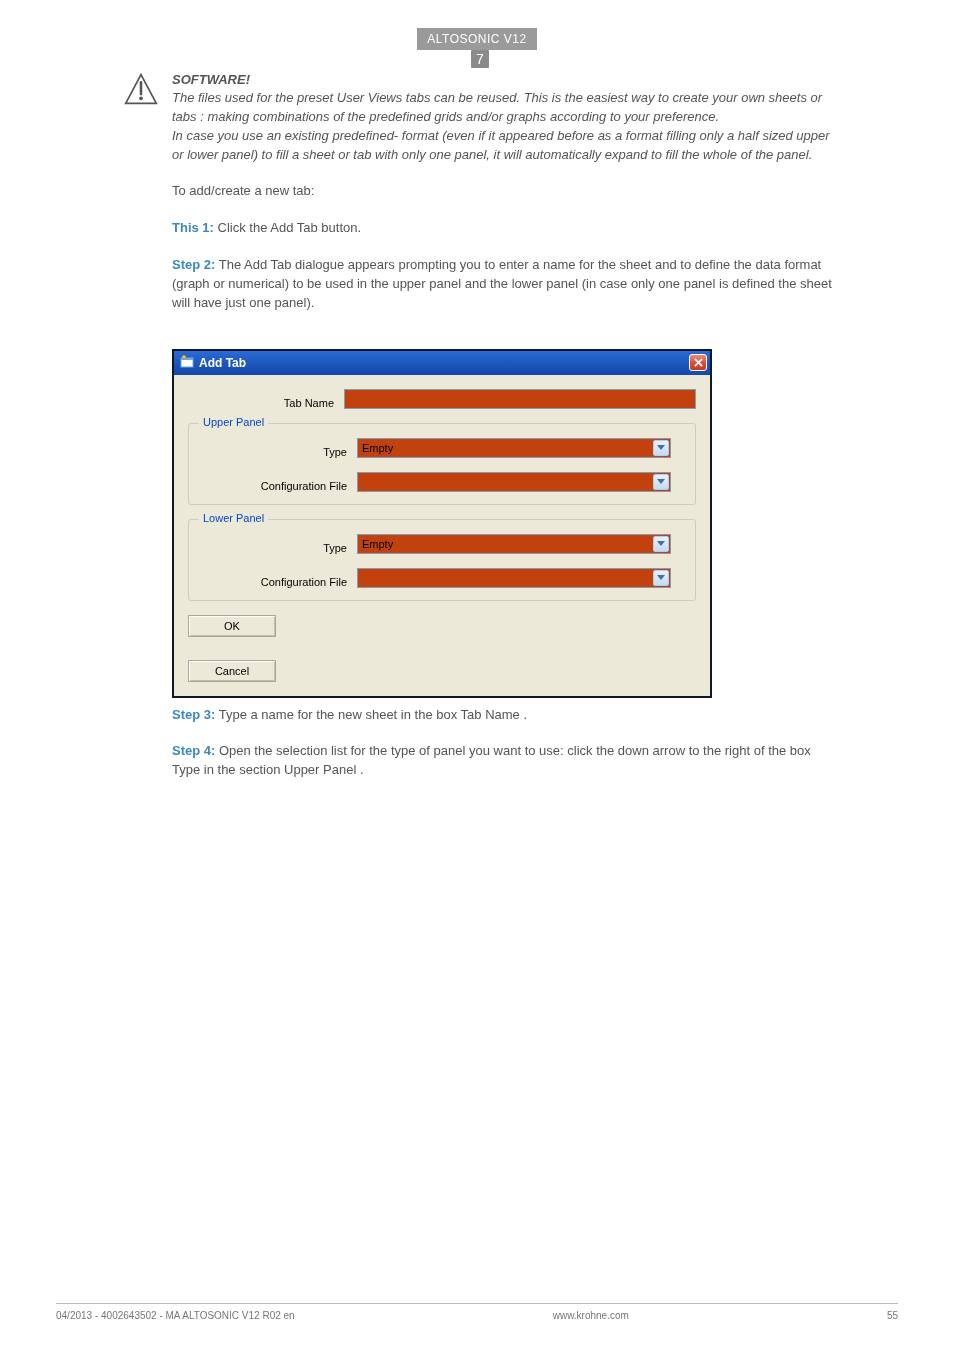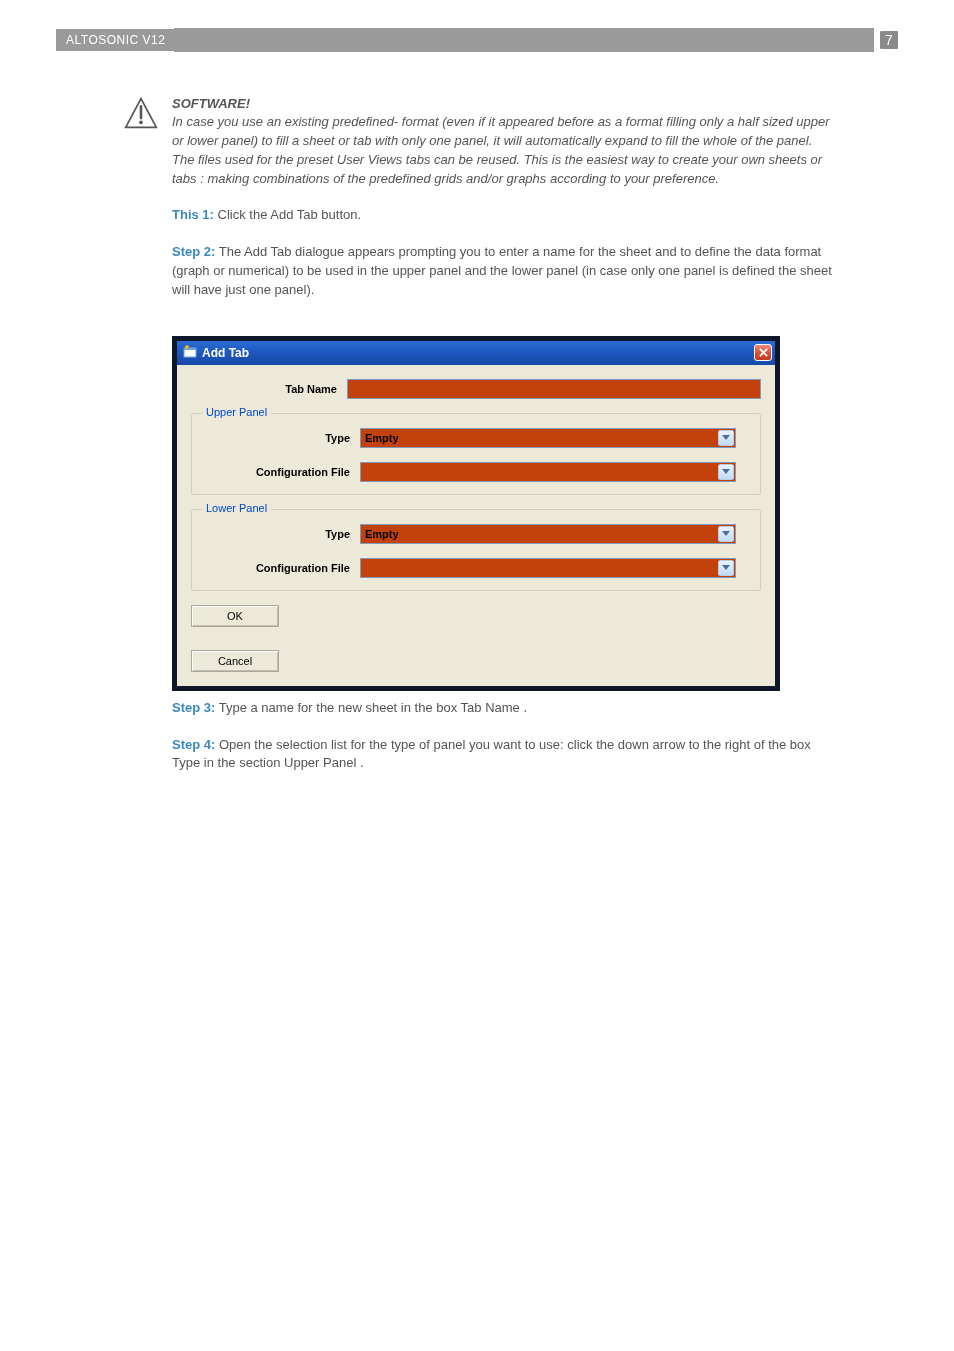--- a/index.html
+++ b/index.html
@@ -1,51 +1,51 @@
 <!DOCTYPE html>
 <html><head>
 <meta charset="utf-8">
 <style>
   * { box-sizing: border-box; margin: 0; padding: 0; }
   html, body { width: 954px; height: 1351px; background: #fff; font-family: Arial, Helvetica, sans-serif; color: #333; }
   .page { position: relative; width: 954px; height: 1351px; padding: 28px 56px 0 56px; }
 
   
-  .header-bar { display: flex; align-items: center; height: 24px; margin-bottom: 44px; }
+  .header-bar { display: flex; align-items: center; height: 24px; margin-bottom: 20px; flex-direction: column; }
   .header-left { background: #9a9a9a; color: #fff; font-size: 12px; font-weight: 500; letter-spacing: 0.5px; padding: 4px 10px; }
   .header-mid { flex: 1; background: #9a9a9a; height: 24px; margin-left: -1px; }
   .header-title { margin-left: 6px; color: #8a8a8a; font-size: 22px; letter-spacing: 0.5px; }
   .header-badge { display: inline-block; background: #8a8a8a; color: #fff; font-size: 14px; width: 18px; height: 18px; text-align: center; line-height: 18px; margin-left: 6px; border-radius: 1px; }
 
   .content { margin-left: 116px; max-width: 670px; }
 
   
   .caution-block { position: relative; margin-bottom: 18px; }
   .caution-icon { position: absolute; left: -48px; top: 0; }
   .caution-icon svg { width: 34px; height: 34px; }
   .caution-title { font-style: italic; font-weight: 700; font-size: 13px; color: #555; margin-bottom: 2px; }
   .caution-body { font-style: italic; font-size: 13px; color: #555; line-height: 1.45; }
 
   .para { font-size: 13px; color: #555; line-height: 1.45; margin-bottom: 18px; }
   .step { font-weight: 700; color: #3a89bf; }
 
   
   .figure-wrap { margin-top: 36px; margin-bottom: 8px; }
-  .dialog { width: 608px; border: 5px solid #0f172a; background: #ece9d8; font-family: Tahoma, Arial, sans-serif; font-size: 11px; color: #000; }
+  .dialog { width: 540px; border: 2px solid #0f172a; background: #ece9d8; font-family: Tahoma, Arial, sans-serif; font-size: 11px; color: #000; }
   .titlebar { height: 24px; display: flex; align-items: center; justify-content: space-between; padding: 0 3px 0 6px;
     background: linear-gradient(to bottom, #2a6bd6 0%, #1b53b8 60%, #154aa8 100%); }
   .titlebar .tb-left { display: flex; align-items: center; gap: 5px; }
   .tb-icon svg { width: 14px; height: 14px; }
   .tb-title { color: #fff; font-weight: 700; font-size: 12px; }
   .tb-close { width: 18px; height: 17px; border: 1px solid #fff; border-radius: 3px;
     background: linear-gradient(to bottom, #f08a7a, #d64e37 55%, #c43a26); display: flex; align-items: center; justify-content: center; cursor: default; }
   .tb-close svg { width: 9px; height: 9px; }
 
   .dialog-body { padding: 14px 14px 14px 14px; }
-  .row { display: flex; align-items: center; margin-bottom: 14px; font-weight: bold; }
+  .row { display: flex; align-items: flex-end; margin-bottom: 14px; }
   .row .lbl { width: 156px; text-align: right; padding-right: 10px; color: #000; }
   .row .input { flex: 1; height: 20px; border: 1px solid #7f9db9; background: #c2410c; padding: 2px 4px; font-size: 11px; display: flex; align-items: center; justify-content: space-between; }
   .row .input.select { padding-right: 1px; }
   .select-arrow { width: 16px; height: 16px; border: 1px solid #b8cde4; border-radius: 2px;
     background: linear-gradient(to bottom, #e9f2fb, #c2dcf6); display: flex; align-items: center; justify-content: center; }
   .select-arrow svg { width: 8px; height: 6px; }
 
   .fieldset { border: 1px solid #d0ccc0; border-radius: 3px; padding: 14px 24px 8px 12px; margin-bottom: 14px; position: relative; }
   .legend { position: absolute; top: -8px; left: 10px; background: #ece9d8; padding: 0 4px; color: #0046d5; font-size: 11px; }
 
@@ -73,24 +73,25 @@
 
     <div class="caution-block">
       <div class="caution-icon">
         <svg viewBox="0 0 40 40">
             <polygon points="20,3 38,37 2,37" fill="none" stroke="#555" stroke-width="2"></polygon>
             <line x1="20" y1="12" x2="20" y2="26" stroke="#555" stroke-width="3" stroke-linecap="round"></line>
             <circle cx="20" cy="31" r="2.2" fill="#555"></circle>
           </svg>
       </div>
       <div class="caution-title">SOFTWARE!</div>
+      <div class="caution-body">The files used for the preset  User Views  tabs can be reused. This is the easiest way to create your own  sheets  or  tabs  : making combinations of the predefined grids and/or graphs according to your preference.</div>
       <div class="caution-body">In case you use an existing    predefined- format (even if it appeared before as a format filling only a half sized upper or lower panel) to fill a sheet or tab with only one panel, it will automatically expand to fill the whole of the panel.</div>
-      <div class="caution-body">The files used for the preset  User Views  tabs can be reused. This is the easiest way to create your own  sheets  or  tabs  : making combinations of the predefined grids and/or graphs according to your preference.</div>
-    </div>
-
+    </div>
+
+    <div class="para">To add/create a new tab:</div>
 
     <div class="para">
       <span class="step">This 1:</span><span> Click the  Add Tab  button.</span>
     </div>
 
     <div class="para">
       <span class="step">Step 2:</span><span> The  Add Tab  dialogue appears prompting you to enter a name for the sheet and to define the data format (graph or numerical) to be used in the upper panel and the lower panel (in case only one panel is defined the sheet will have just one panel).</span>
     </div>
 
     <div class="figure-wrap">
@@ -188,14 +189,19 @@
     <div class="para">
       <span class="step">Step 3:</span><span> Type a name for the new sheet in the box  Tab Name .</span>
     </div>
 
     <div class="para">
       <span class="step">Step 4:</span><span> Open the selection list for the type of panel you want to use: click the down arrow to the right of the box  Type  in the section  Upper Panel .</span>
     </div>
 
   </div>
 
+  <div class="footer">
+    <span>04/2013 - 4002643502 - MA ALTOSONIC V12 R02 en</span>
+    <span>www.krohne.com</span>
+    <span>55</span>
+  </div>
 
 </div>
 
 </body></html>

